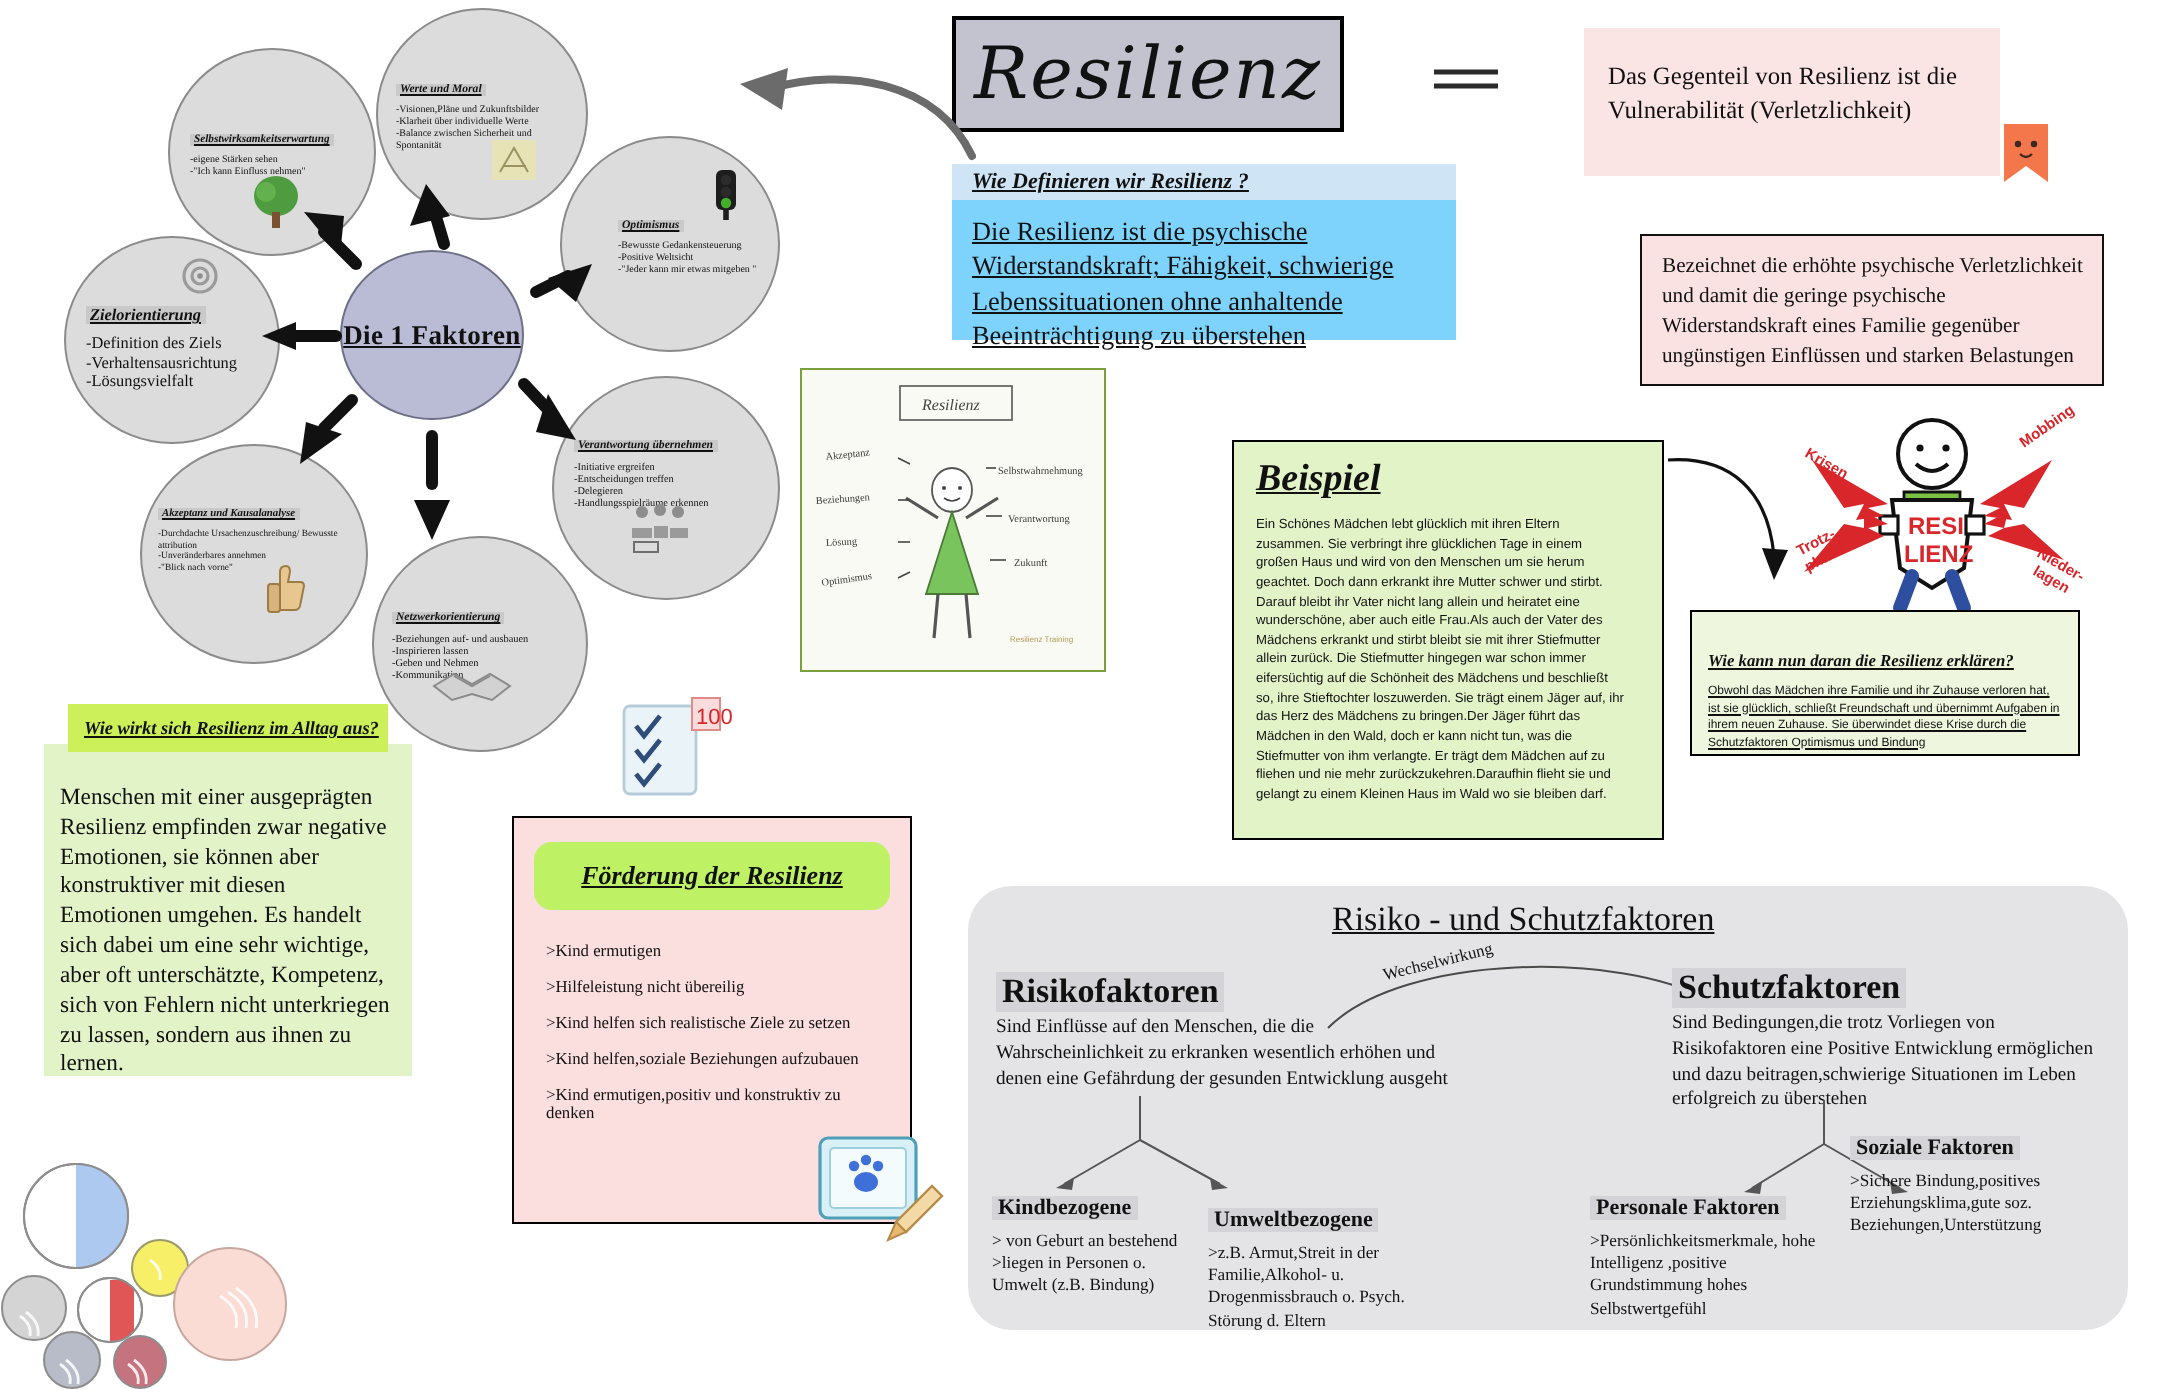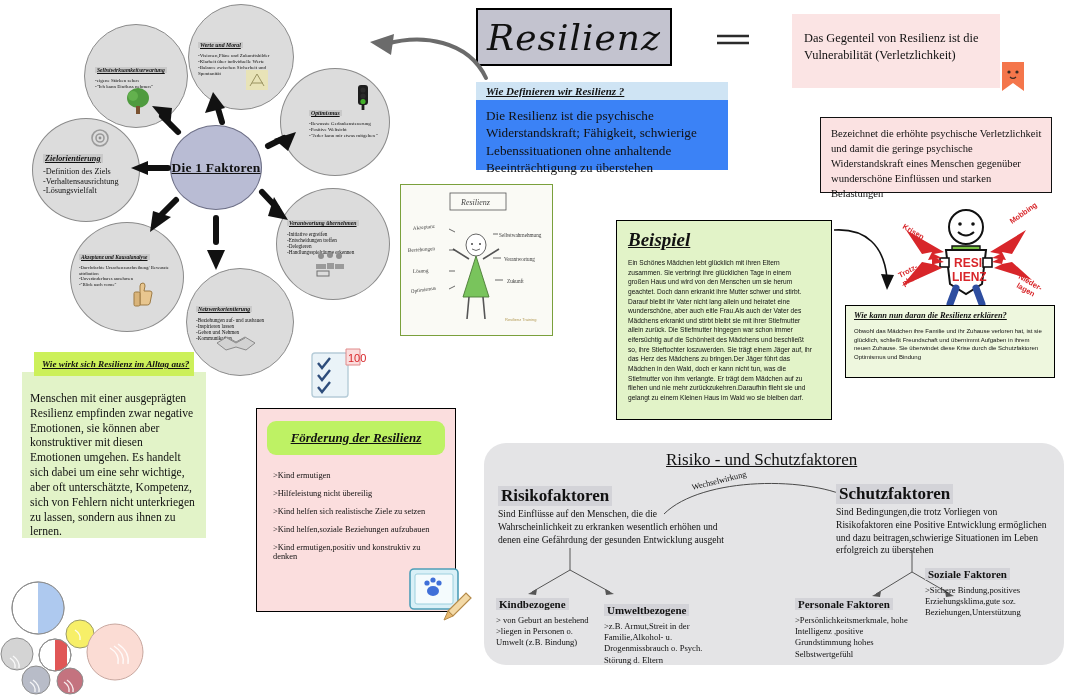--- a/index.html
+++ b/index.html
@@ -22,21 +22,21 @@
   .box{box-sizing:border-box;}
   .hdr-u{font-weight:bold;font-style:italic;text-decoration:underline;}
 
   
   .title-box{background:#c3c3cf;border:2.5px solid #000;display:flex;
         align-items:center;justify-content:center;}
   .title-box span{font-family:"DejaVu Serif",serif;font-style:italic;
         font-size:36px;letter-spacing:1px;}
 
   
-  .def-box{background:#3b82f6;}
+  .def-box{background:#7dd3fc;text-decoration:underline;}
   .def-box .h{background:#cfe4f4;padding:3px 0 3px 10px;font-size:11px;}
   .def-box .b{padding:7px 10px 10px 10px;font-size:13.2px;line-height:1.32;}
 
   
   .pink-soft{background:#fbe4e4;}
   .pink-hard{background:#fbe2e2;border:1.7px solid #111;}
 
   
   .green-l{background:#e2f3c8;}
   .green-lime{background:#ccf05a;}
@@ -93,21 +93,21 @@
 <div class="abs" style="left:1000px;top:60px;width:26px;height:34px;">
   <svg width="26" height="34" viewBox="0 0 26 34">
     <path d="M2 2 H24 V31 L13 23 L2 31 Z" fill="#f4764b"></path>
     <circle cx="9" cy="12" r="1.6" fill="#3a2a22"></circle>
       <circle cx="17" cy="12" r="1.6" fill="#3a2a22"></circle>
     <path d="M10 17 q3 3 6 0" stroke="#3a2a22" stroke-width="1.2" fill="none"></path>
   </svg>
 </div>
 
 <div class="abs pink-hard box" style="left:820px;top:117px;width:232px;height:76px;padding:8px 8px 0 10px;font-size:10.6px;line-height:1.42;">
-  <span>Bezeichnet die erhöhte psychische Verletzlichkeit und damit die geringe psychische Widerstandskraft eines Menschen gegenüber wunderschöne Einflüssen und starken Belastungen</span>
+  <span>Bezeichnet die erhöhte psychische Verletzlichkeit und damit die geringe psychische Widerstandskraft eines Familie gegenüber ungünstigen Einflüssen und starken Belastungen</span>
 </div>
 
 <div class="abs center-circ" style="left:170px;top:125px;width:92px;height:85px;">
   <span>Die 1 Faktoren</span>
 </div>
 
 <div class="abs circ" style="left:84px;top:24px;width:104px;height:104px;padding:33px 8px 0 10px;">
   <div class="ttl" style="font-size:5.6px;">Selbstwirksamkeitserwartung</div>
   <div class="bul" style="font-size:5px;margin-top:2px;">-eigene Stärken sehen</div>
   <div class="bul" style="font-size:5px;">-"Ich kann Einfluss nehmen"</div>
@@ -329,21 +329,21 @@
       <text x="18" y="22" transform="rotate(30 18 22)">Krisen</text>
       <text x="128" y="18" transform="rotate(-35 128 18)">Mobbing</text>
       <text x="16" y="72" transform="rotate(-28 16 72)">Trotz-</text>
       <text x="20" y="80" transform="rotate(-28 20 80)">phase</text>
       <text x="134" y="72" transform="rotate(30 134 72)">Nieder-</text>
       <text x="132" y="81" transform="rotate(30 132 81)">lagen</text>
     </g>
   </svg>
 </div>
 
-<div class="abs erkl box" style="left:845px;top:305px;width:210px;height:73px;padding:5px 8px 0 8px;">
+<div class="abs erkl box" style="left:845px;top:305px;width:195px;height:73px;padding:20px 8px 0 8px;text-decoration:underline;">
   <div class="hdr-u" style="font-size:8.4px;">Wie kann nun daran die Resilienz erklären?</div>
   <div style="font-size:6px;line-height:1.42;margin-top:7px;font-family:'Liberation Sans',sans-serif;">Obwohl das Mädchen ihre Familie und ihr Zuhause verloren hat, ist sie glücklich, schließt Freundschaft und übernimmt Aufgaben in ihrem neuen Zuhause. Sie überwindet diese Krise durch die Schutzfaktoren Optimismus und Bindung</div>
 </div>
 
 <div class="abs foerd box" style="left:256px;top:408px;width:200px;height:204px;padding:12px 10px 0 10px;">
   <div class="cap hdr-u">Förderung der Resilienz</div>
   <ul style="margin-top:16px;">
     <li>&gt;Kind ermutigen</li>
     <li>&gt;Hilfeleistung nicht übereilig</li>
     <li>&gt;Kind helfen sich realistische Ziele zu setzen</li>

